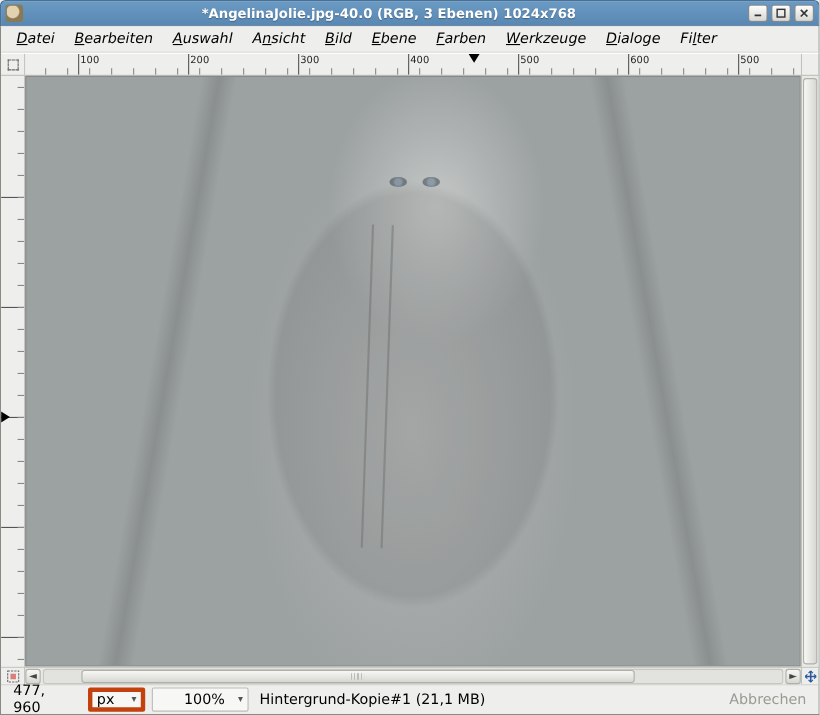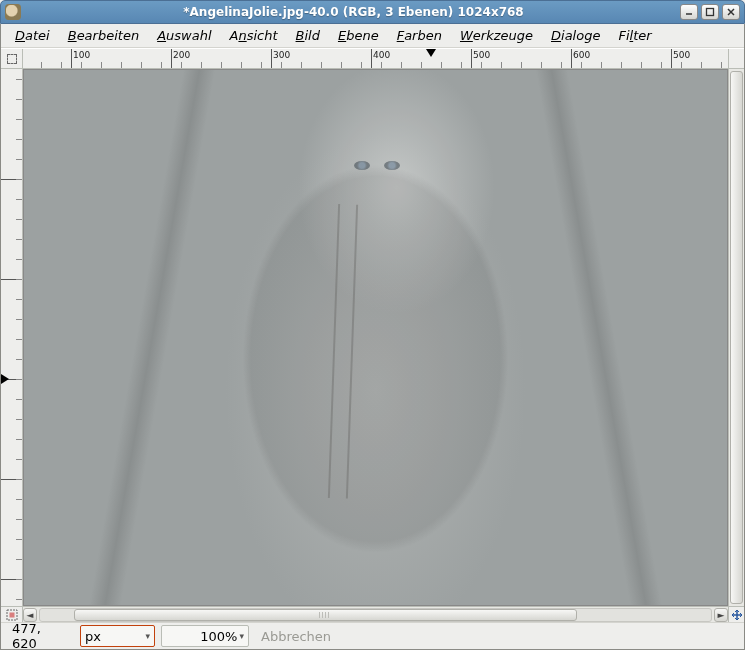--- a/index.html
+++ b/index.html
@@ -234,25 +234,25 @@
   }
   .statusbar .cell{
     border:1px solid #babdb6;
     border-radius:2px;
     background:#fff0;
     height:22px;display:flex;align-items:center;justify-content:center;
     padding:0 6px;
   }
   .statusbar .coords{width:68px;justify-content:flex-end;border:none}
   .statusbar .unit{
-    width:75px;border:1px solid #c2410c;background:#f7f7f5;padding:0 4px;display:flex;align-items:center;justify-content:space-between;
+    width:52px;border:4px solid #c2410c;background:#f7f7f5;padding:0 4px;display:flex;align-items:center;justify-content:space-between;
   }
   .statusbar .unit .caret{font-size:9px;color:#555}
   .statusbar .zoomcell{
-    width:88px;border:1px solid #babdb6;background:#f7f7f5;padding:0 4px;display:flex;align-items:center;justify-content:flex-end;gap:2px;
+    width:88px;border:1px solid #babdb6;background:#f7f7f5;padding:0 4px;display:flex;align-items:center;justify-content:flex-end;gap:12px;
   }
   .statusbar .zoomcell .caret{font-size:9px;color:#555}
   .statusbar .layer{flex:1;border:none;justify-content:flex-start;padding-left:4px}
   .statusbar .cancel{color:#9a9a94;border:none}
 </style>
 </head>
 <body>
 
 <div class="titlebar">
   <div class="app-icon"></div>
@@ -415,24 +415,25 @@
     </div>
     <div class="corner-br">
       <svg viewBox="0 0 12 12">
         <path d="M6 1 L6 11 M1 6 L11 6" stroke="#2a5aa0" stroke-width="1.5"></path>
         <path d="M6 1 L4 3 M6 1 L8 3 M6 11 L4 9 M6 11 L8 9 M1 6 L3 4 M1 6 L3 8 M11 6 L9 4 M11 6 L9 8" stroke="#2a5aa0" stroke-width="1"></path>
       </svg>
     </div>
   </div>
 
   <div class="statusbar">
-    <div class="cell coords">477, 620</div>
+    <div class="cell coords">477, 960</div>
     <div class="cell unit">
       <span>px</span>
       <span class="caret">▾</span>
     </div>
     <div class="cell zoomcell">
       <span>100%</span>
       <span class="caret">▾</span>
     </div>
+    <div class="cell layer">Hintergrund-Kopie#1 (21,1 MB)</div>
     <div class="cell cancel">Abbrechen</div>
   </div>
 </div>
 
 </body></html>

